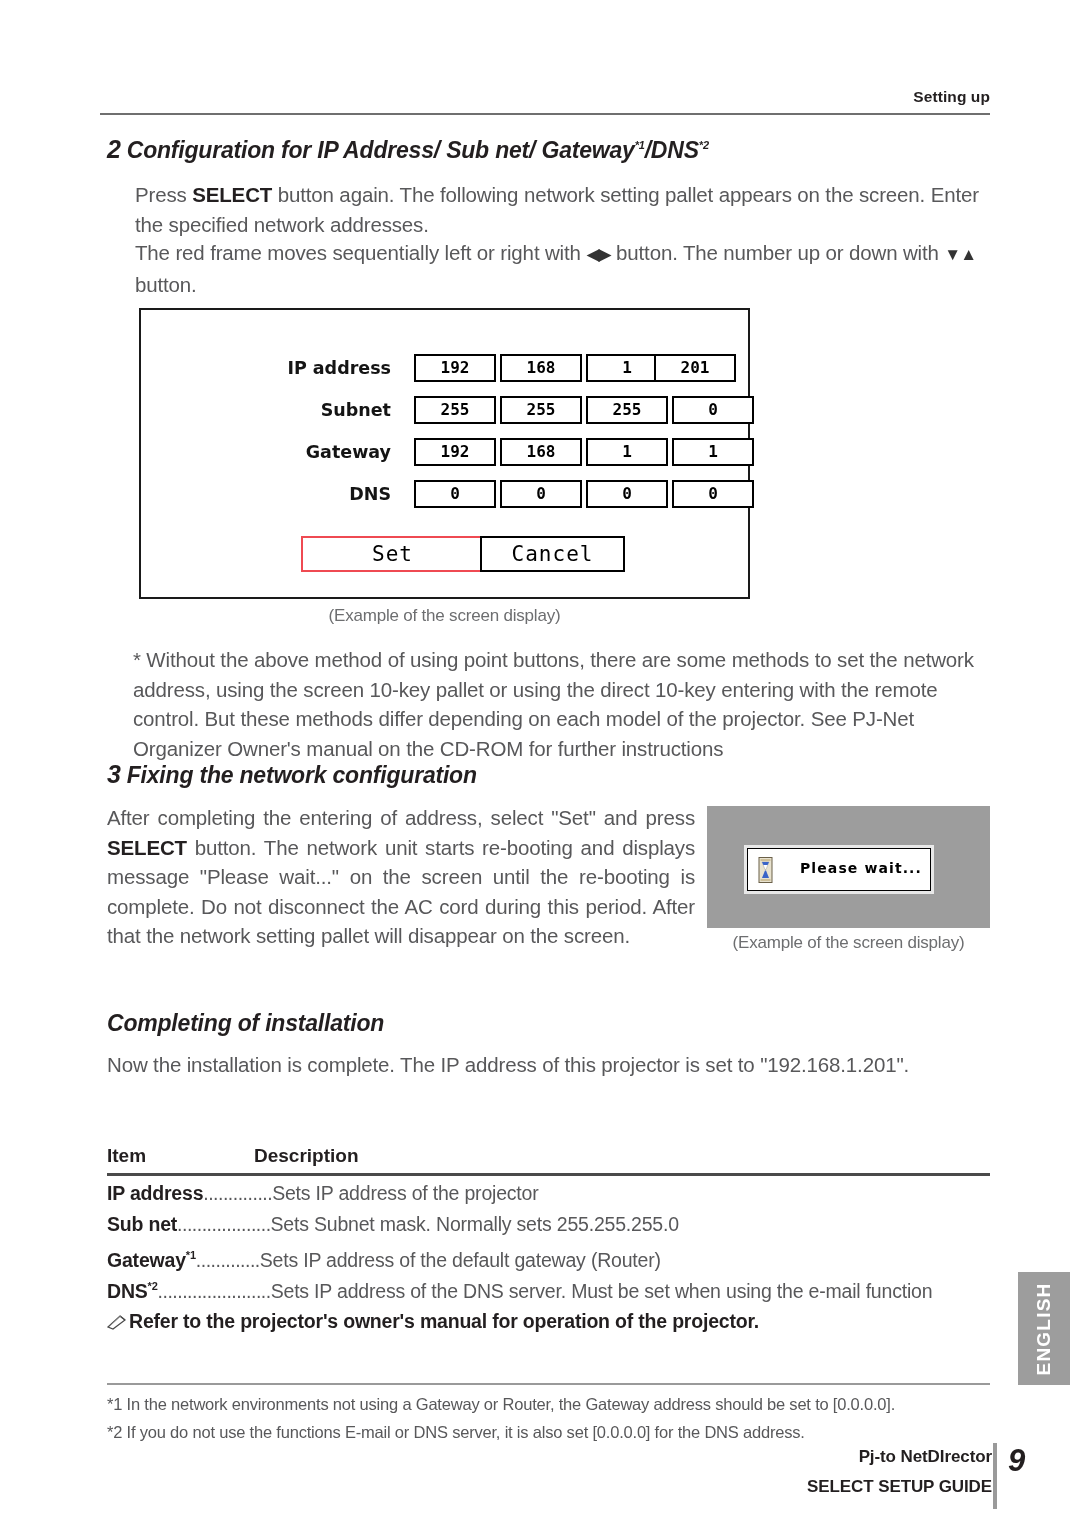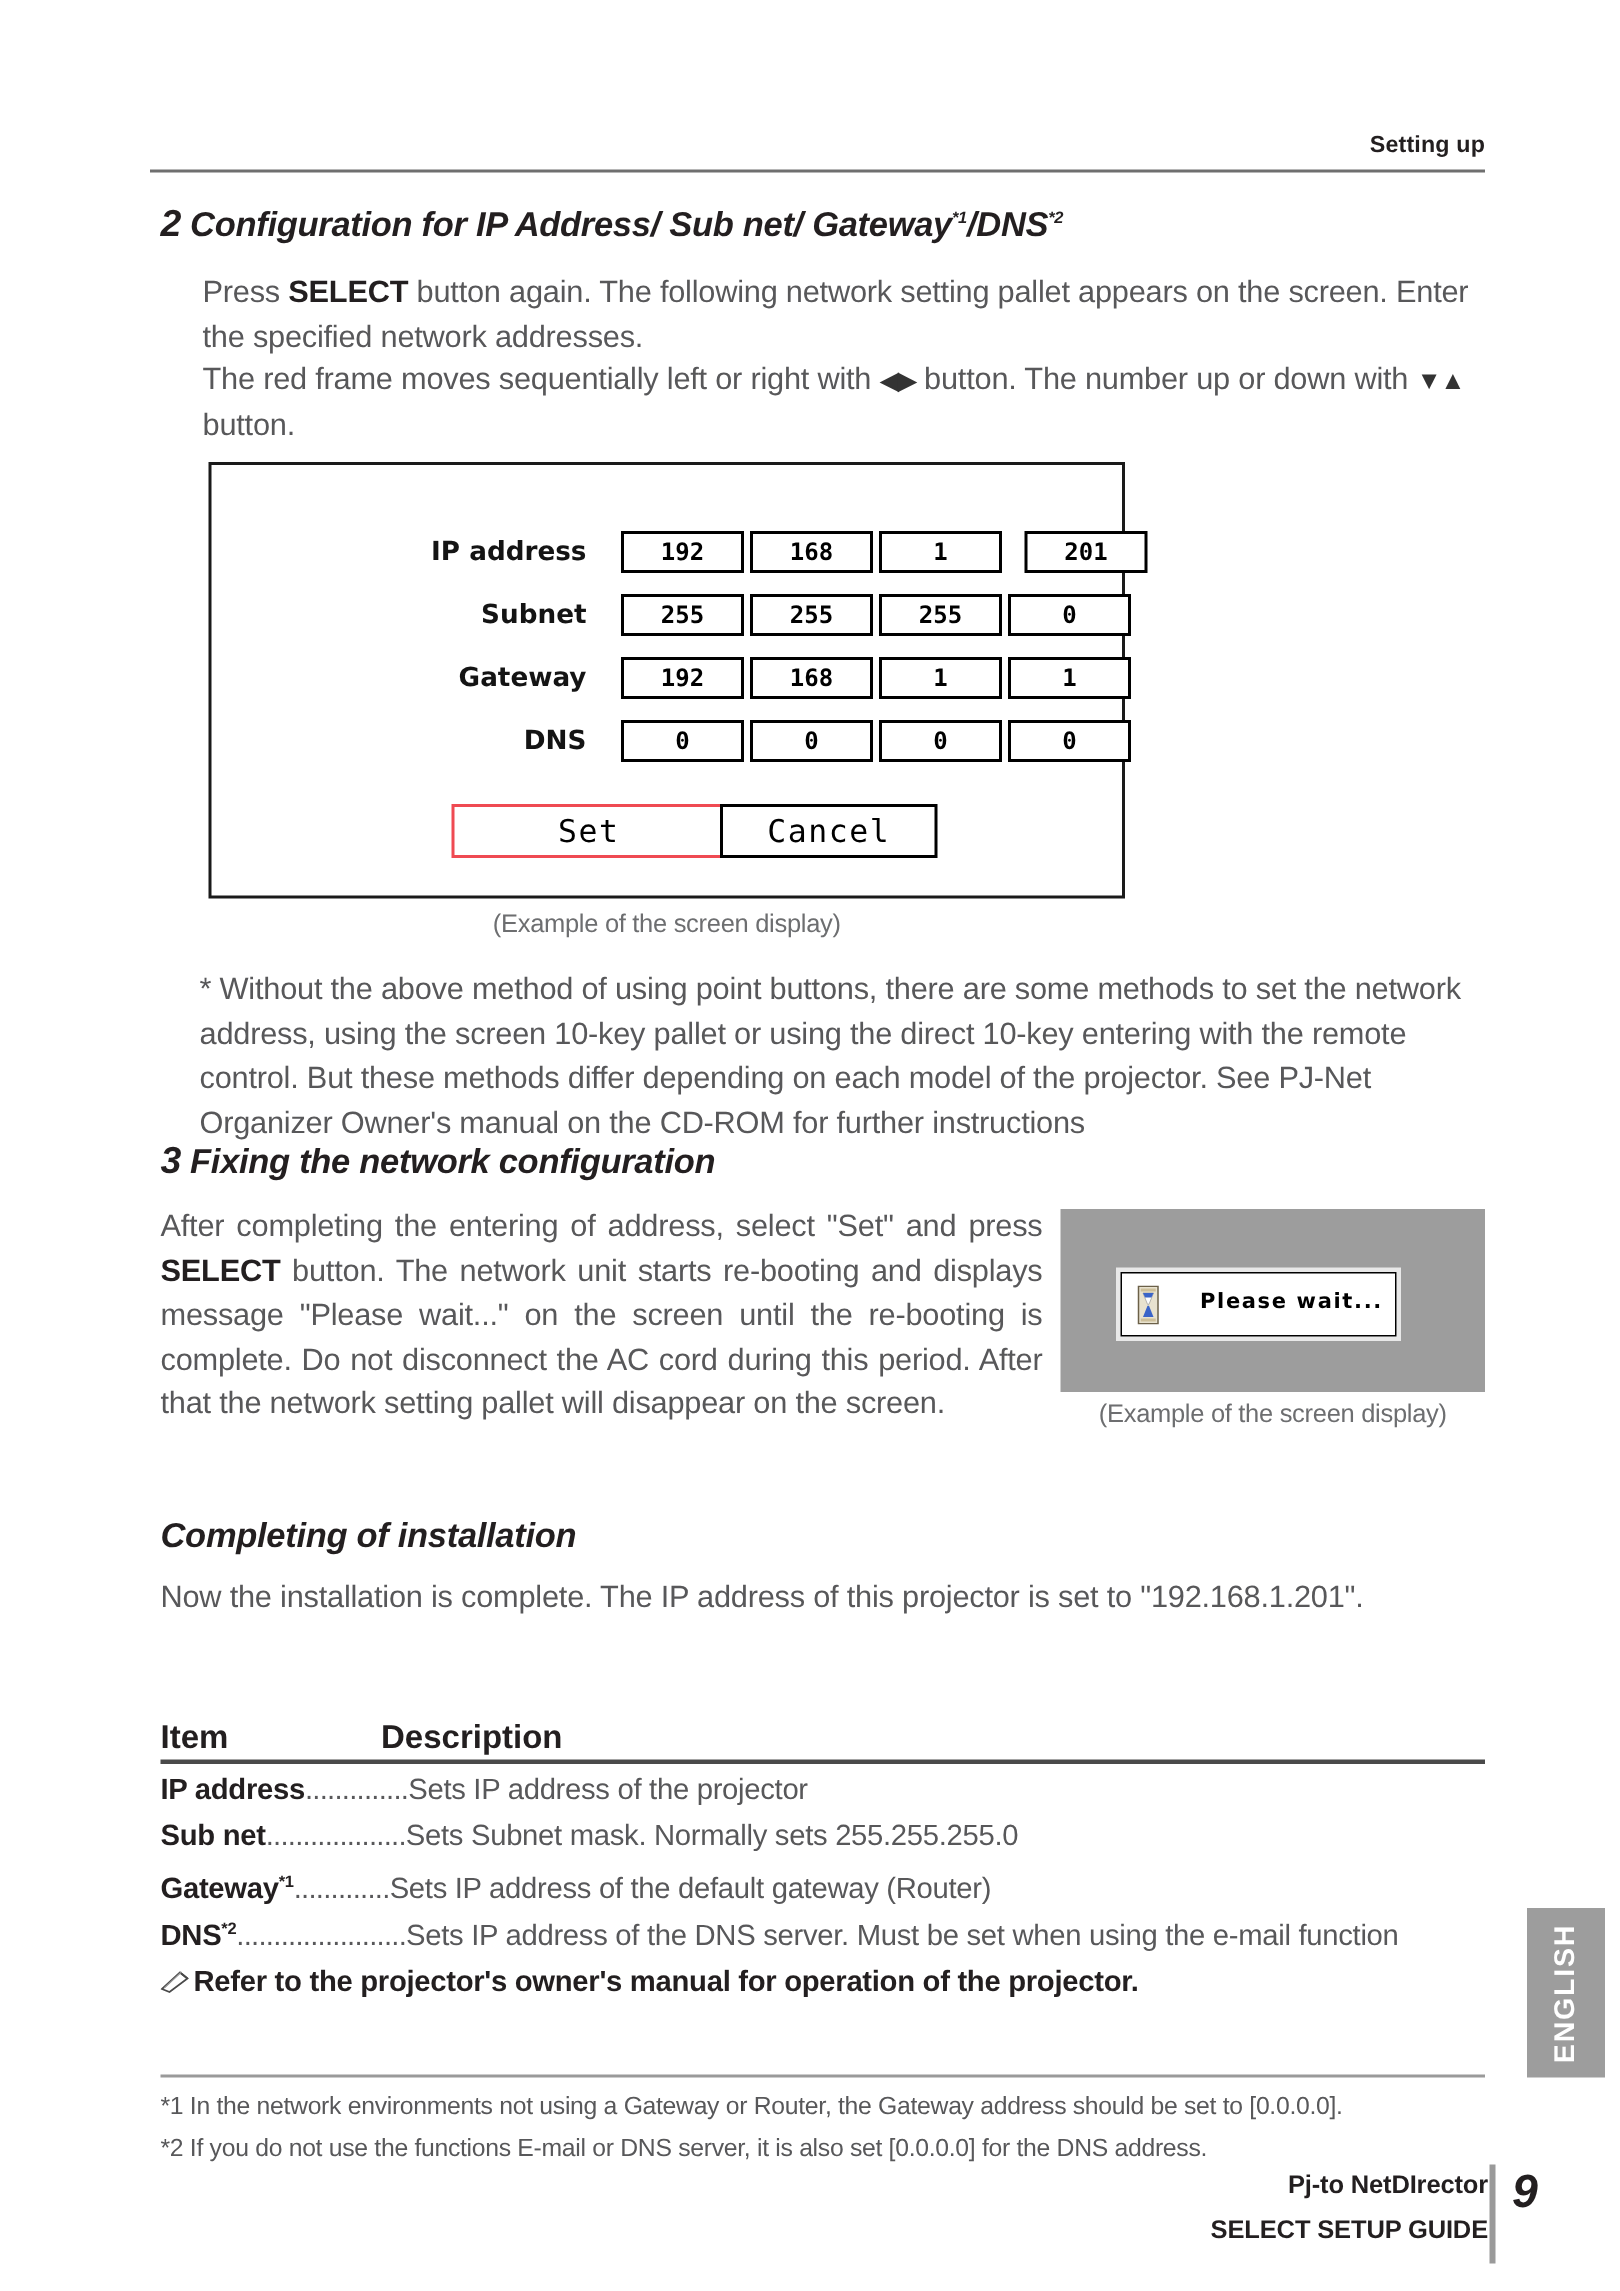--- a/index.html
+++ b/index.html
@@ -92,21 +92,21 @@
   }
   .pw-text{
     position:absolute;left:52px;top:11px;
     font-family:"DejaVu Sans", sans-serif;
     font-size:14px;font-weight:bold;color:#000;letter-spacing:1.1px;
   }
   .hourglass{position:absolute;left:9px;top:8px;width:17px;height:26px;}
 
   
   .tbl-head{
-    position:absolute;font-size:22px;font-weight:bold;color:#231f20;
+    position:absolute;font-size:19px;font-weight:bold;color:#231f20;
   }
   .tbl-rule{
     position:absolute;left:107px;top:1173px;width:883px;height:2.5px;background:#4a4a4a;
   }
   .trow{
     position:absolute;left:107px;font-size:19.5px;line-height:26px;
     color:#58585a;letter-spacing:-.2px;white-space:nowrap;
   }
   .trow b{color:#231f20;font-weight:bold;}
   .dots{color:#58585a;letter-spacing:-.5px;}
@@ -176,21 +176,21 @@
     <span>The red frame moves  sequentially left or right with </span><span class="tri">◀▶</span><span> button. The number up or down with </span><span class="tri">▼▲</span><span> button.</span>
   </div>
 
   <div class="pallet">
 
     <div class="pal-row" style="top:44px;">
       <div class="pal-label">IP address</div>
       <div class="cell" style="left:273px;">192</div>
       <div class="cell" style="left:359px;">168</div>
       <div class="cell" style="left:445px;">1</div>
-      <div class="cell" style="left:542px;">201</div>
+      <div class="cell" style="left:513px;">201</div>
     </div>
 
     <div class="pal-row" style="top:86px;">
       <div class="pal-label">Subnet</div>
       <div class="cell" style="left:273px;">255</div>
       <div class="cell" style="left:359px;">255</div>
       <div class="cell" style="left:445px;">255</div>
       <div class="cell" style="left:531px;">0</div>
     </div>
 

